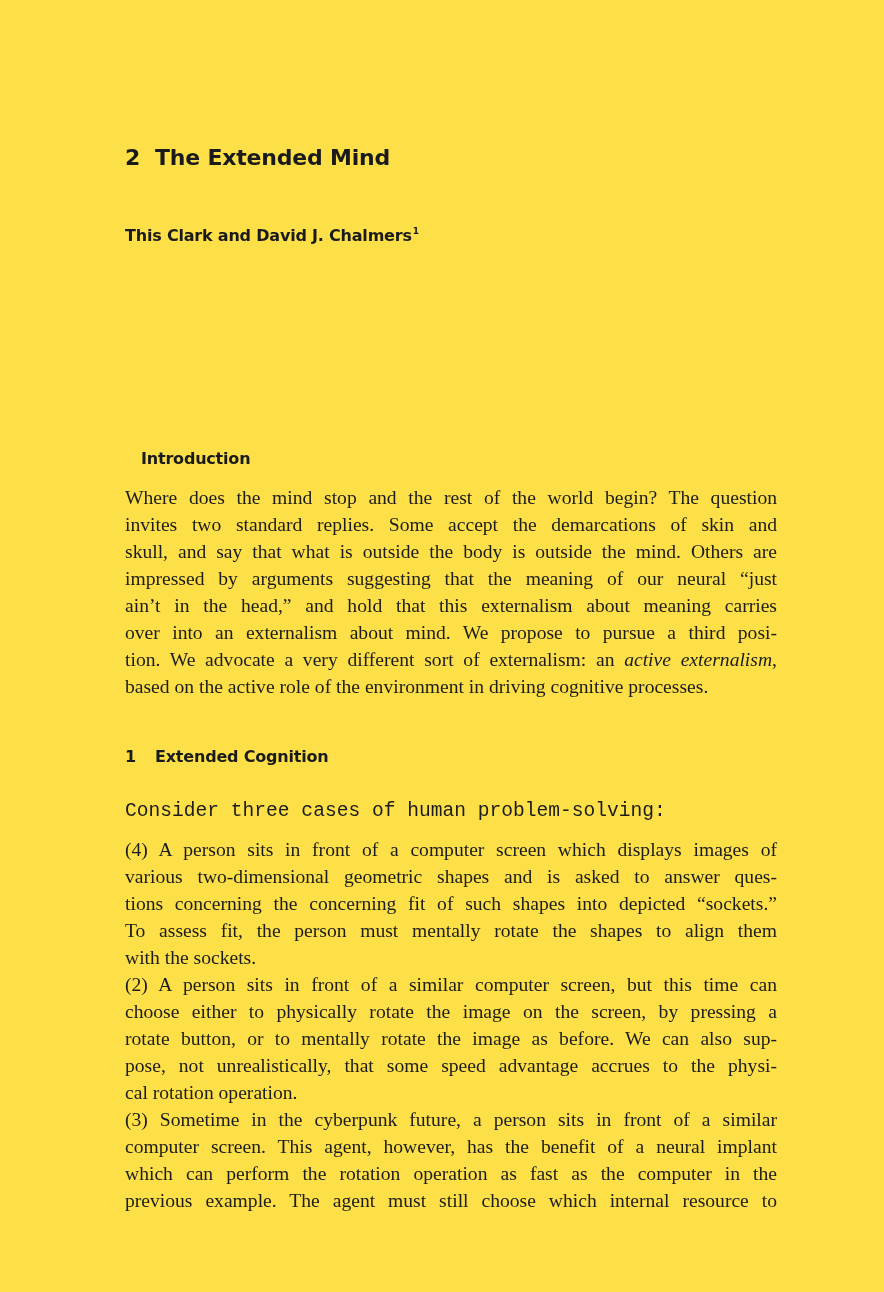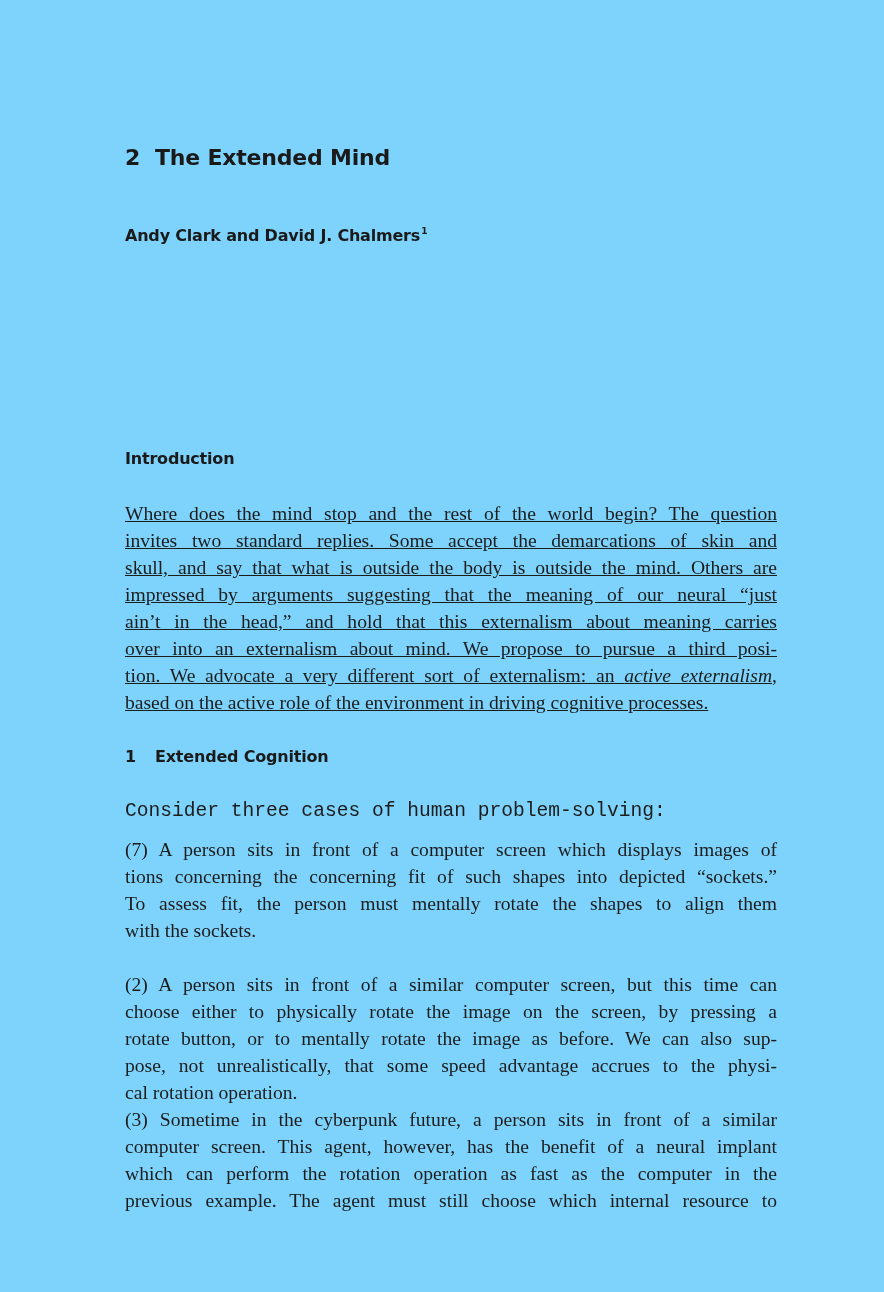--- a/index.html
+++ b/index.html
@@ -11,21 +11,21 @@
       width: 884px;
       height: 1292px;
       position: relative;
       overflow: hidden;
       color: #1e1e1e;
     }
     .page {
       position: absolute;
       left: 0; top: 0;
       width: 884px; height: 1292px;
-      background: #7dd3fc;
+      background: #fde047;
     }
     .sans {
       font-family: "DejaVu Sans", "Liberation Sans", sans-serif;
       font-weight: bold;
       color: #1a1a1a;
     }
     .chapter-title {
       position: absolute;
       left: 125px;
       top: 145px;
@@ -88,46 +88,47 @@
 </head>
 <body>
 
 <div class="page">
 
   <div class="chapter-title sans">
     <span class="num">2</span><span>The Extended Mind</span>
   </div>
 
   <div class="authors sans">
-    <span>Andy Clark and David J. Chalmers</span><sup>1</sup>
+    <span>This Clark and David J. Chalmers</span><sup>1</sup>
   </div>
 
-  <div class="section-heading sans" style="top:449px;">Introduction</div>
+  <div class="section-heading sans" style="top:449px;margin-left:16px;">Introduction</div>
 
-  <div class="block" style="top:500px;text-decoration:underline;">
+  <div class="block" style="top:484px;">
     <span class="line">Where does the mind stop and the rest of the world begin? The question</span>
     <span class="line">invites two standard replies. Some accept the demarcations of skin and</span>
     <span class="line">skull, and say that what is outside the body is outside the mind. Others are</span>
     <span class="line">impressed by arguments suggesting that the meaning of our neural “just</span>
     <span class="line">ain’t in the head,” and hold that this externalism about meaning carries</span>
     <span class="line">over into an externalism about mind. We propose to pursue a third posi-</span>
     <span class="line"><span>tion. We advocate a very different sort of externalism: an </span><em>active externalism</em><span>,</span></span>
     <span class="line last">based on the active role of the environment in driving cognitive processes.</span>
   </div>
 
   <div class="section-heading sans" style="top:747px;">
     <span class="num">1</span><span>Extended Cognition</span>
   </div>
 
   <div class="block" style="top:798px;font-family:Liberation Mono, monospace;">
     <span class="line last">Consider three cases of human problem-solving:</span>
   </div>
 
   <div class="block" style="top:836px;">
-    <span class="line">(7) A person sits in front of a computer screen which displays images of</span>
+    <span class="line">(4) A person sits in front of a computer screen which displays images of</span>
+    <span class="line">various two-dimensional geometric shapes and is asked to answer ques-</span>
     <span class="line">tions concerning the concerning fit of such shapes into depicted “sockets.”</span>
     <span class="line">To assess fit, the person must mentally rotate the shapes to align them</span>
     <span class="line last">with the sockets.</span>
   </div>
 
   <div class="block" style="top:971px;">
     <span class="line">(2) A person sits in front of a similar computer screen, but this time can</span>
     <span class="line">choose either to physically rotate the image on the screen, by pressing a</span>
     <span class="line">rotate button, or to mentally rotate the image as before. We can also sup-</span>
     <span class="line">pose, not unrealistically, that some speed advantage accrues to the physi-</span>

